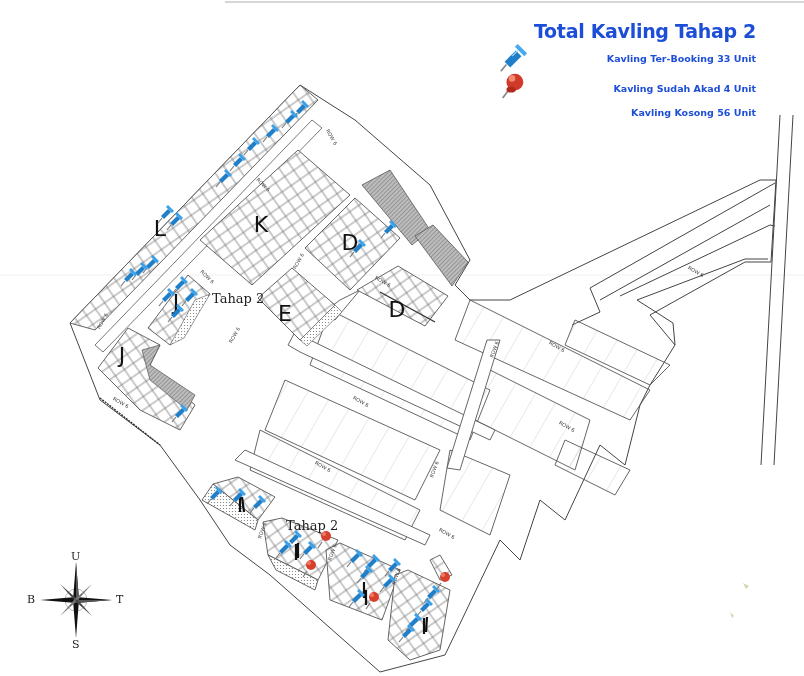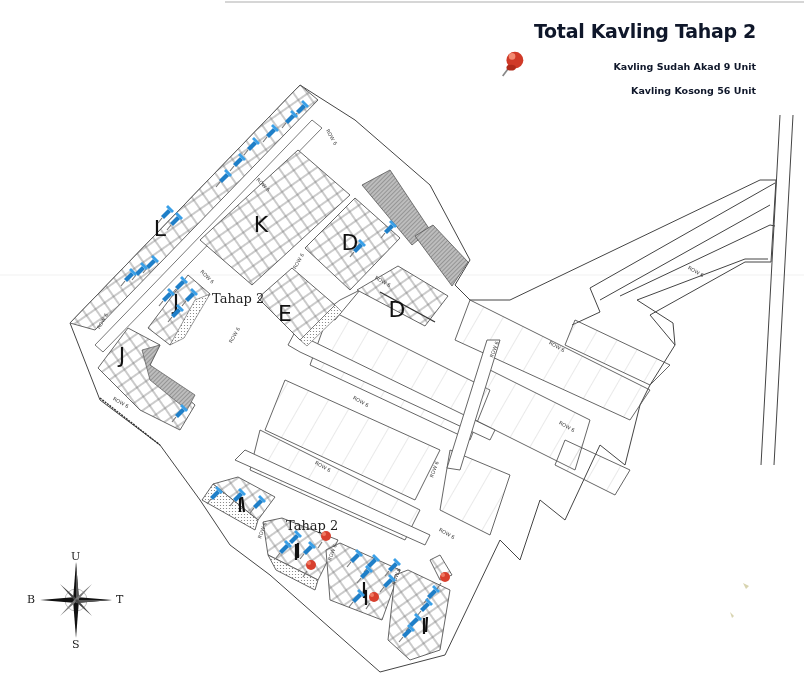--- a/index.html
+++ b/index.html
@@ -1,18 +1,18 @@
 <!DOCTYPE html>
 <html><head>
 <meta charset="utf-8">
 <style>
   html, body { margin:0; padding:0; background:#ffffff; }
   body { width:804px; height:676px; position:relative; overflow:hidden; font-family:"DejaVu Sans", sans-serif; }
   #map { position:absolute; left:0; top:0; width:804px; height:676px; }
-  .legend { position:absolute; right:48px; top:20px; text-align:right; color:#0f172a;margin-left:16px; }
+  .legend { position:absolute; right:48px; top:20px; text-align:right; color:#1d4ed8;margin-left:16px; }
   .legend-title { font-family:"DejaVu Sans", sans-serif; font-weight:bold; font-size:19px; line-height:23px; letter-spacing:-0.3px; }
   .legend-row { position:relative; font-weight:bold; font-size:9.5px; line-height:12px; }
   .legend-row.booked { margin-top:10px; }
   .legend-row.akad { margin-top:18px; }
   .legend-row.kosong { margin-top:12px; }
   .legend-pin { position:absolute; top:-10px; width:30px; height:30px; }
   .compass { position:absolute; left:30px; top:552px; width:100px; height:100px; }
   .compass-letter { position:absolute; font-family:"DejaVu Serif", serif; font-size:11px; color:#222; }
   .blocklabel { font-family:"DejaVu Sans", sans-serif; font-size:22px; fill:#111; }
   .rowlabel { font-family:"DejaVu Sans", sans-serif; font-size:5px; fill:#444; }
@@ -222,28 +222,37 @@
       <use href="#pin-red" x="373" y="598"></use>
       <use href="#pin-red" x="444" y="578"></use>
     </g>
 
   <path d="M743,583 l6,3 l-3,3 z" fill="#d8d4b0"></path>
   <path d="M730,612 l4,4 l-2,2 z" fill="#d8d4b0"></path>
 </svg>
 
 <div class="legend">
   <div class="legend-title">Total Kavling Tahap 2</div>
+  <div class="legend-row booked">
+    <svg class="legend-pin" style="left:-36px;" viewBox="-16 -16 32 32">
+      <line x1="-7" y1="7" x2="-13" y2="14" stroke="#888" stroke-width="1.8"></line>
+      <path d="M-9,4 L3,-8 L9,-2 L-3,10 Z" fill="#1f7fc8"></path>
+      <path d="M2,-12 L12,-2 L15,-5 L5,-15 Z" fill="#47aaf0"></path>
+      <path d="M-1,-2 L5,-8" stroke="#9fd6ff" stroke-width="1.5"></path>
+    </svg>
+    <span>Kavling Ter-Booking 33 Unit</span>
+  </div>
   <div class="legend-row akad">
     <svg class="legend-pin" style="left:-36px; top:-14px;" viewBox="-16 -16 32 32">
       <line x1="-5" y1="7" x2="-11" y2="15" stroke="#888" stroke-width="1.8"></line>
       <circle cx="2" cy="-2" r="9" fill="#d03a28"></circle>
       <circle cx="-1" cy="-6" r="3.5" fill="#f28a72"></circle>
       <ellipse cx="-2" cy="6" rx="5" ry="3" fill="#b02a1a"></ellipse>
     </svg>
-    <span>Kavling Sudah Akad 9 Unit</span>
+    <span>Kavling Sudah Akad 4 Unit</span>
   </div>
   <div class="legend-row kosong">
     <span>Kavling Kosong 56 Unit</span>
   </div>
 </div>
 
 <div class="compass">
   <svg width="100" height="100" viewBox="0 0 100 100">
     <circle cx="46" cy="48" r="11" fill="none" stroke="#aaa" stroke-width="0.8"></circle>
     <polygon points="46,10 49,48 46,86 43,48" fill="#111"></polygon>

